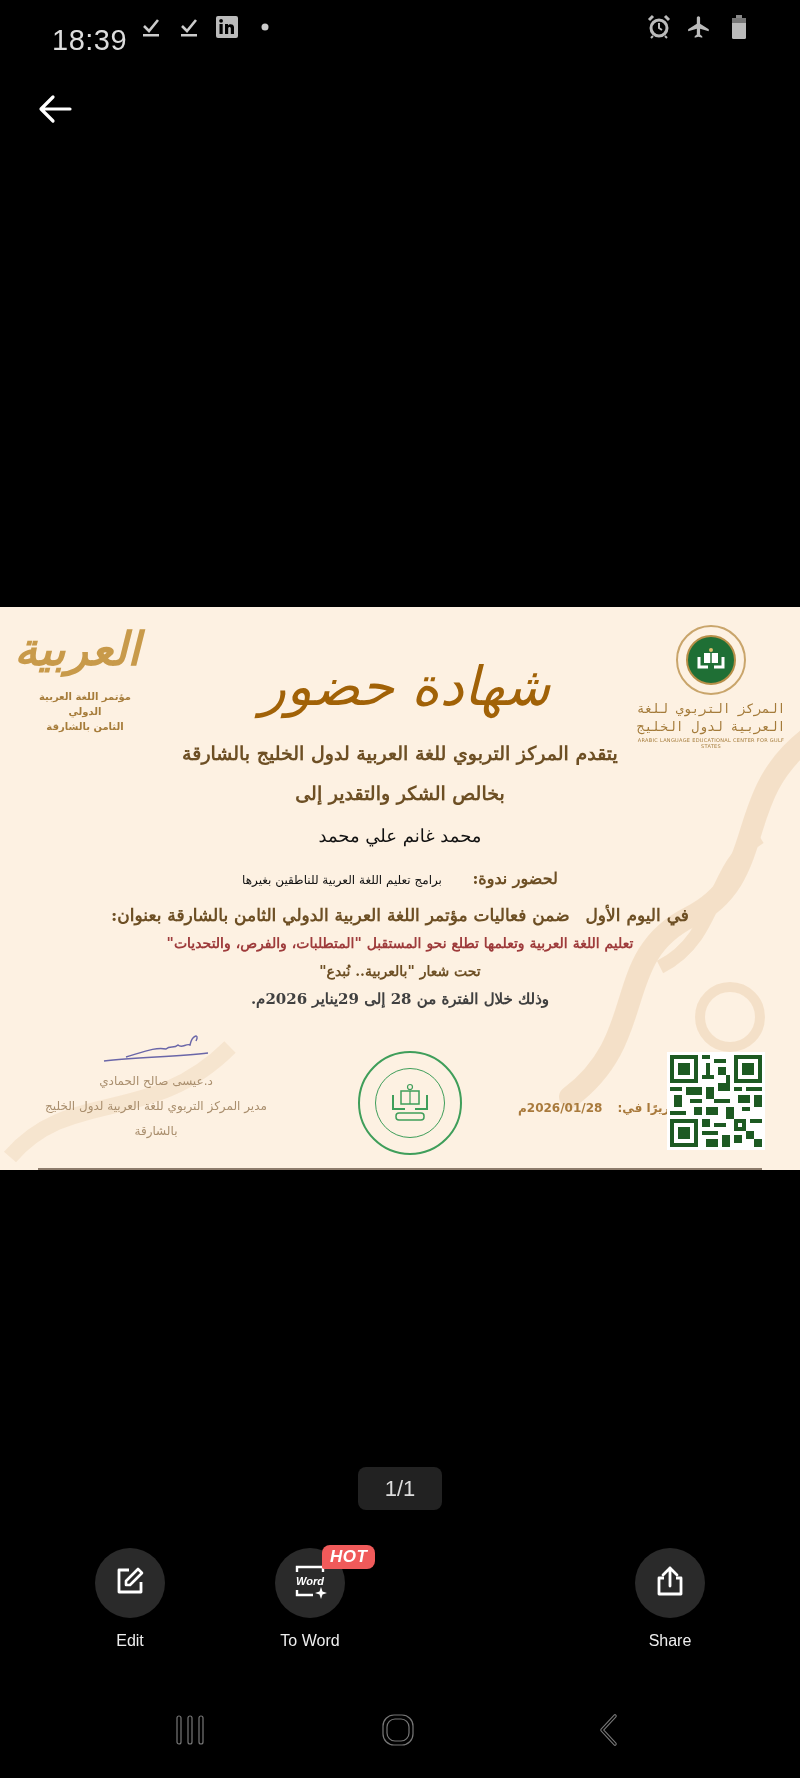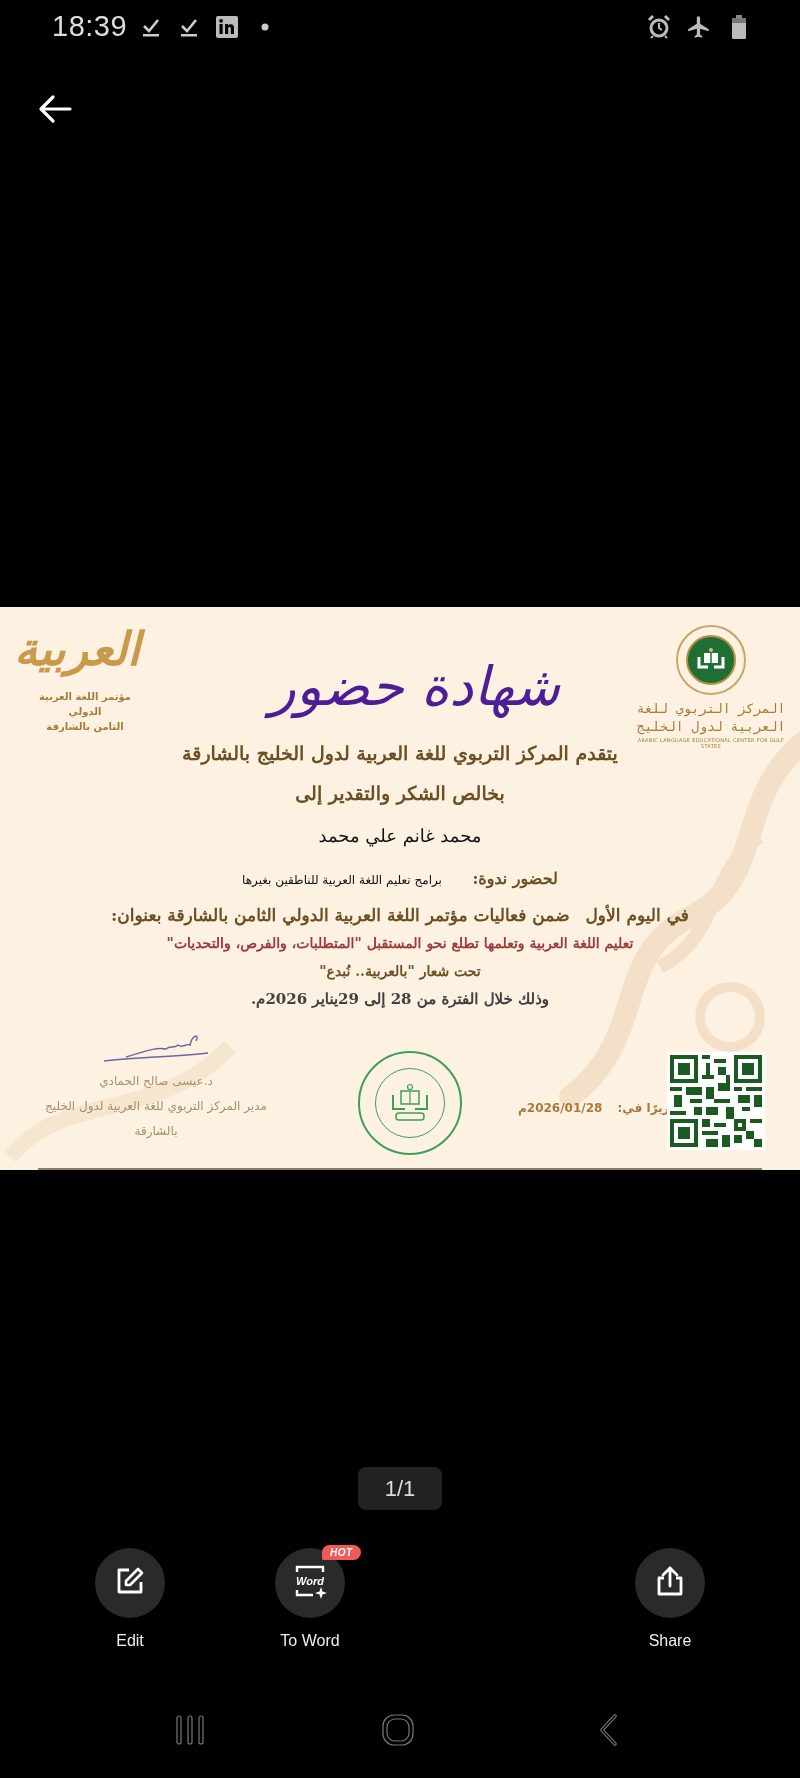--- a/index.html
+++ b/index.html
@@ -1,35 +1,35 @@
 <!DOCTYPE html>
 <html><head>
 <meta charset="utf-8">
 <style>
   * { box-sizing: border-box; margin: 0; padding: 0; }
   html, body { width: 800px; height: 1778px; background: #000; overflow: hidden; }
   body { position: relative; font-family: "DejaVu Sans", sans-serif; color: #fff; }
 
   
   .status-bar { position: absolute; top: 0; left: 0; width: 800px; height: 56px; }
-  .sb-time { position: absolute; left: 52px; top: 10px; font-size: 29px; color: #ddd; font-family: "Liberation Sans", sans-serif; letter-spacing: 0.5px; }
+  .sb-time { position: absolute; left: 52px; top: 24px; font-size: 29px; color: #ddd; font-family: "Liberation Sans", sans-serif; letter-spacing: 0.5px; }
   .sb-icons-left { position: absolute; left: 138px; top: 14px; display: flex; gap: 12px; align-items: center; }
   .sb-icons-right { position: absolute; right: 48px; top: 14px; display: flex; gap: 14px; align-items: center; }
   .sb-icon { width: 26px; height: 26px; display: inline-flex; align-items: center; justify-content: center; }
 
   
   .back-btn { position: absolute; left: 34px; top: 90px; width: 42px; height: 42px; display: flex; align-items: center; justify-content: center; }
 
   
   .certificate { position: absolute; left: 0; top: 607px; width: 800px; height: 563px; background: #fdf1e2; overflow: hidden; direction: rtl; }
   .cert-bottom-line { position: absolute; left: 38px; right: 38px; top: 1168px; height: 2px; background: #8d7c6c; }
   .cert-watermark { position: absolute; right: -30px; top: 110px; width: 320px; height: 420px; opacity: 0.22; }
   .cert-watermark2 { position: absolute; left: -10px; top: 380px; width: 260px; height: 190px; opacity: 0.16; }
 
-  .cert-title { position: absolute; left: 260px; top: 40px; width: 300px; height: 80px; text-align: right; font-family: "DejaVu Serif", serif; font-size: 54px; color: #4c1d95; font-style: italic; line-height: 80px; }
+  .cert-title { position: absolute; left: 260px; top: 40px; width: 300px; height: 80px; text-align: left; font-family: "DejaVu Serif", serif; font-size: 54px; color: #a16207; font-style: italic; line-height: 80px; }
 
   .logo-left { position: absolute; left: 30px; top: 2px; width: 110px; text-align: center; }
   .logo-left .mark { font-family: "DejaVu Serif", serif; font-size: 46px; color: #c89a4a; font-weight: bold; font-style: italic; line-height: 80px; height: 80px; }
   .logo-left .cap { font-size: 10px; color: #a67c3a; font-weight: bold; line-height: 15px; }
 
   .logo-right { position: absolute; right: 14px; top: 18px; width: 150px; text-align: center; }
   .seal-right { width: 70px; height: 70px; margin: 0 auto 6px; border-radius: 50%; border: 2px solid #c9a56b; display: flex; align-items: center; justify-content: center; background: #fdf1e2; }
   .seal-right .inner { width: 50px; height: 50px; border-radius: 50%; background: #1f6f35; border: 2px solid #b88f48; display: flex; align-items: center; justify-content: center; }
   .logo-right .ar { font-family: Liberation Mono, monospace; font-size: 13px; color: #a47b3a; line-height: 18px; }
   .logo-right .en { font-size: 5px; color: #a47b3a; letter-spacing: 0.3px; direction: ltr; }
@@ -60,21 +60,21 @@
   .qr { position: absolute; left: 667px; top: 445px; width: 98px; height: 98px; background: #fff; padding: 3px; }
 
   
   .page-indicator { position: absolute; left: 358px; top: 1467px; width: 84px; height: 43px; background: #222; border-radius: 8px; display: flex; align-items: center; justify-content: center; font-size: 22px; color: #ddd; font-family: "Liberation Sans", sans-serif; }
 
   
   .actions { position: absolute; left: 0; top: 1548px; width: 800px; height: 110px; }
   .action { position: absolute; top: 0; width: 160px; text-align: center; }
   .action .circle { width: 70px; height: 70px; border-radius: 50%; background: #2a2a2a; margin: 0 auto; display: flex; align-items: center; justify-content: center; position: relative; }
   .action .lbl { margin-top: 14px; font-size: 16px; color: #eee; font-family: "Liberation Sans", sans-serif; }
-  .hot-badge { position: absolute; left: 42px; top: -3px; background: #f05a5a; color: #fff; font-weight: bold; font-style: italic; font-size: 10px; padding: 2px 8px; border-radius: 8px 8px 8px 2px; font-family: "Liberation Sans", sans-serif; letter-spacing: 0.5px; }
+  .hot-badge { position: absolute; left: 42px; top: -3px; background: #f05a5a; color: #fff; font-weight: bold; font-style: italic; font-size: 17px; padding: 2px 8px; border-radius: 8px 8px 8px 2px; font-family: "Liberation Sans", sans-serif; letter-spacing: 0.5px; }
 
   
   .nav-bar { position: absolute; left: 0; top: 1700px; width: 800px; height: 60px; }
   .nav-btn { position: absolute; top: 12px; width: 40px; height: 40px; display: flex; align-items: center; justify-content: center; }
 </style>
 </head>
 <body>
 
 <div class="status-bar">
   <span class="sb-time">18:39</span>

